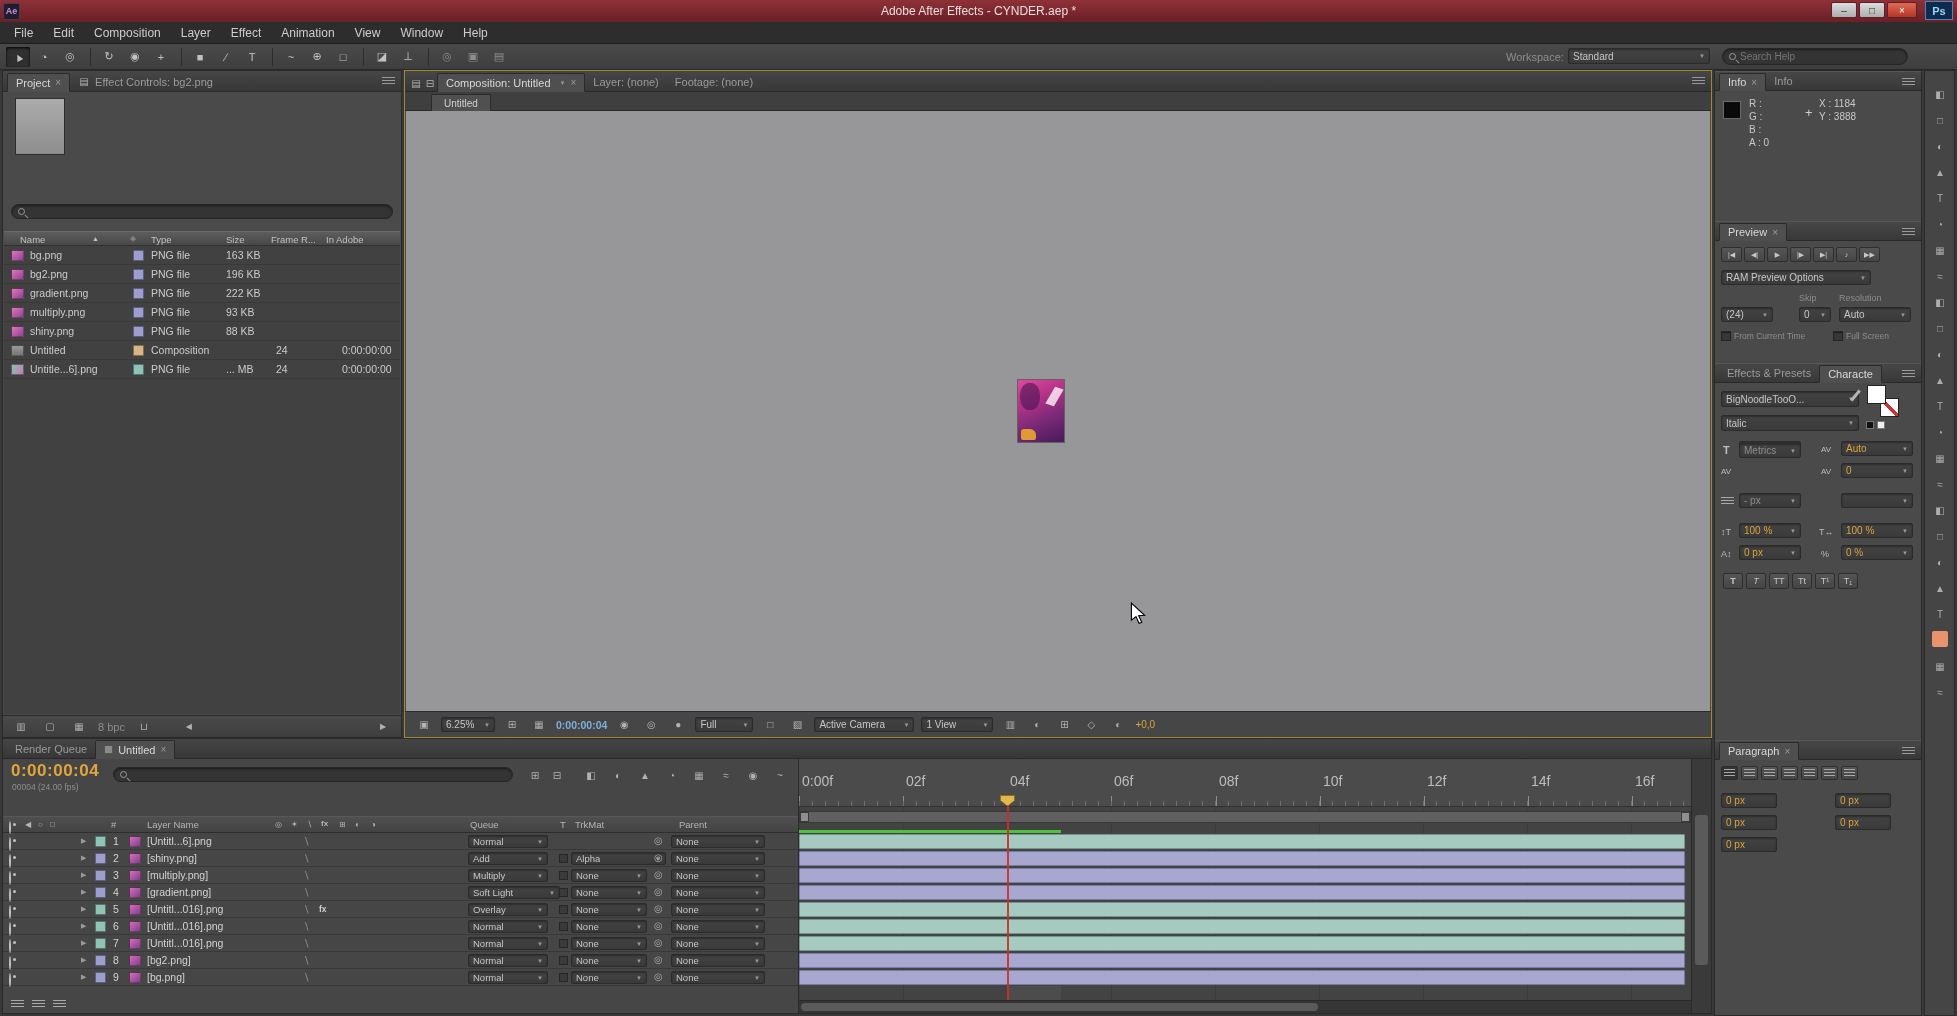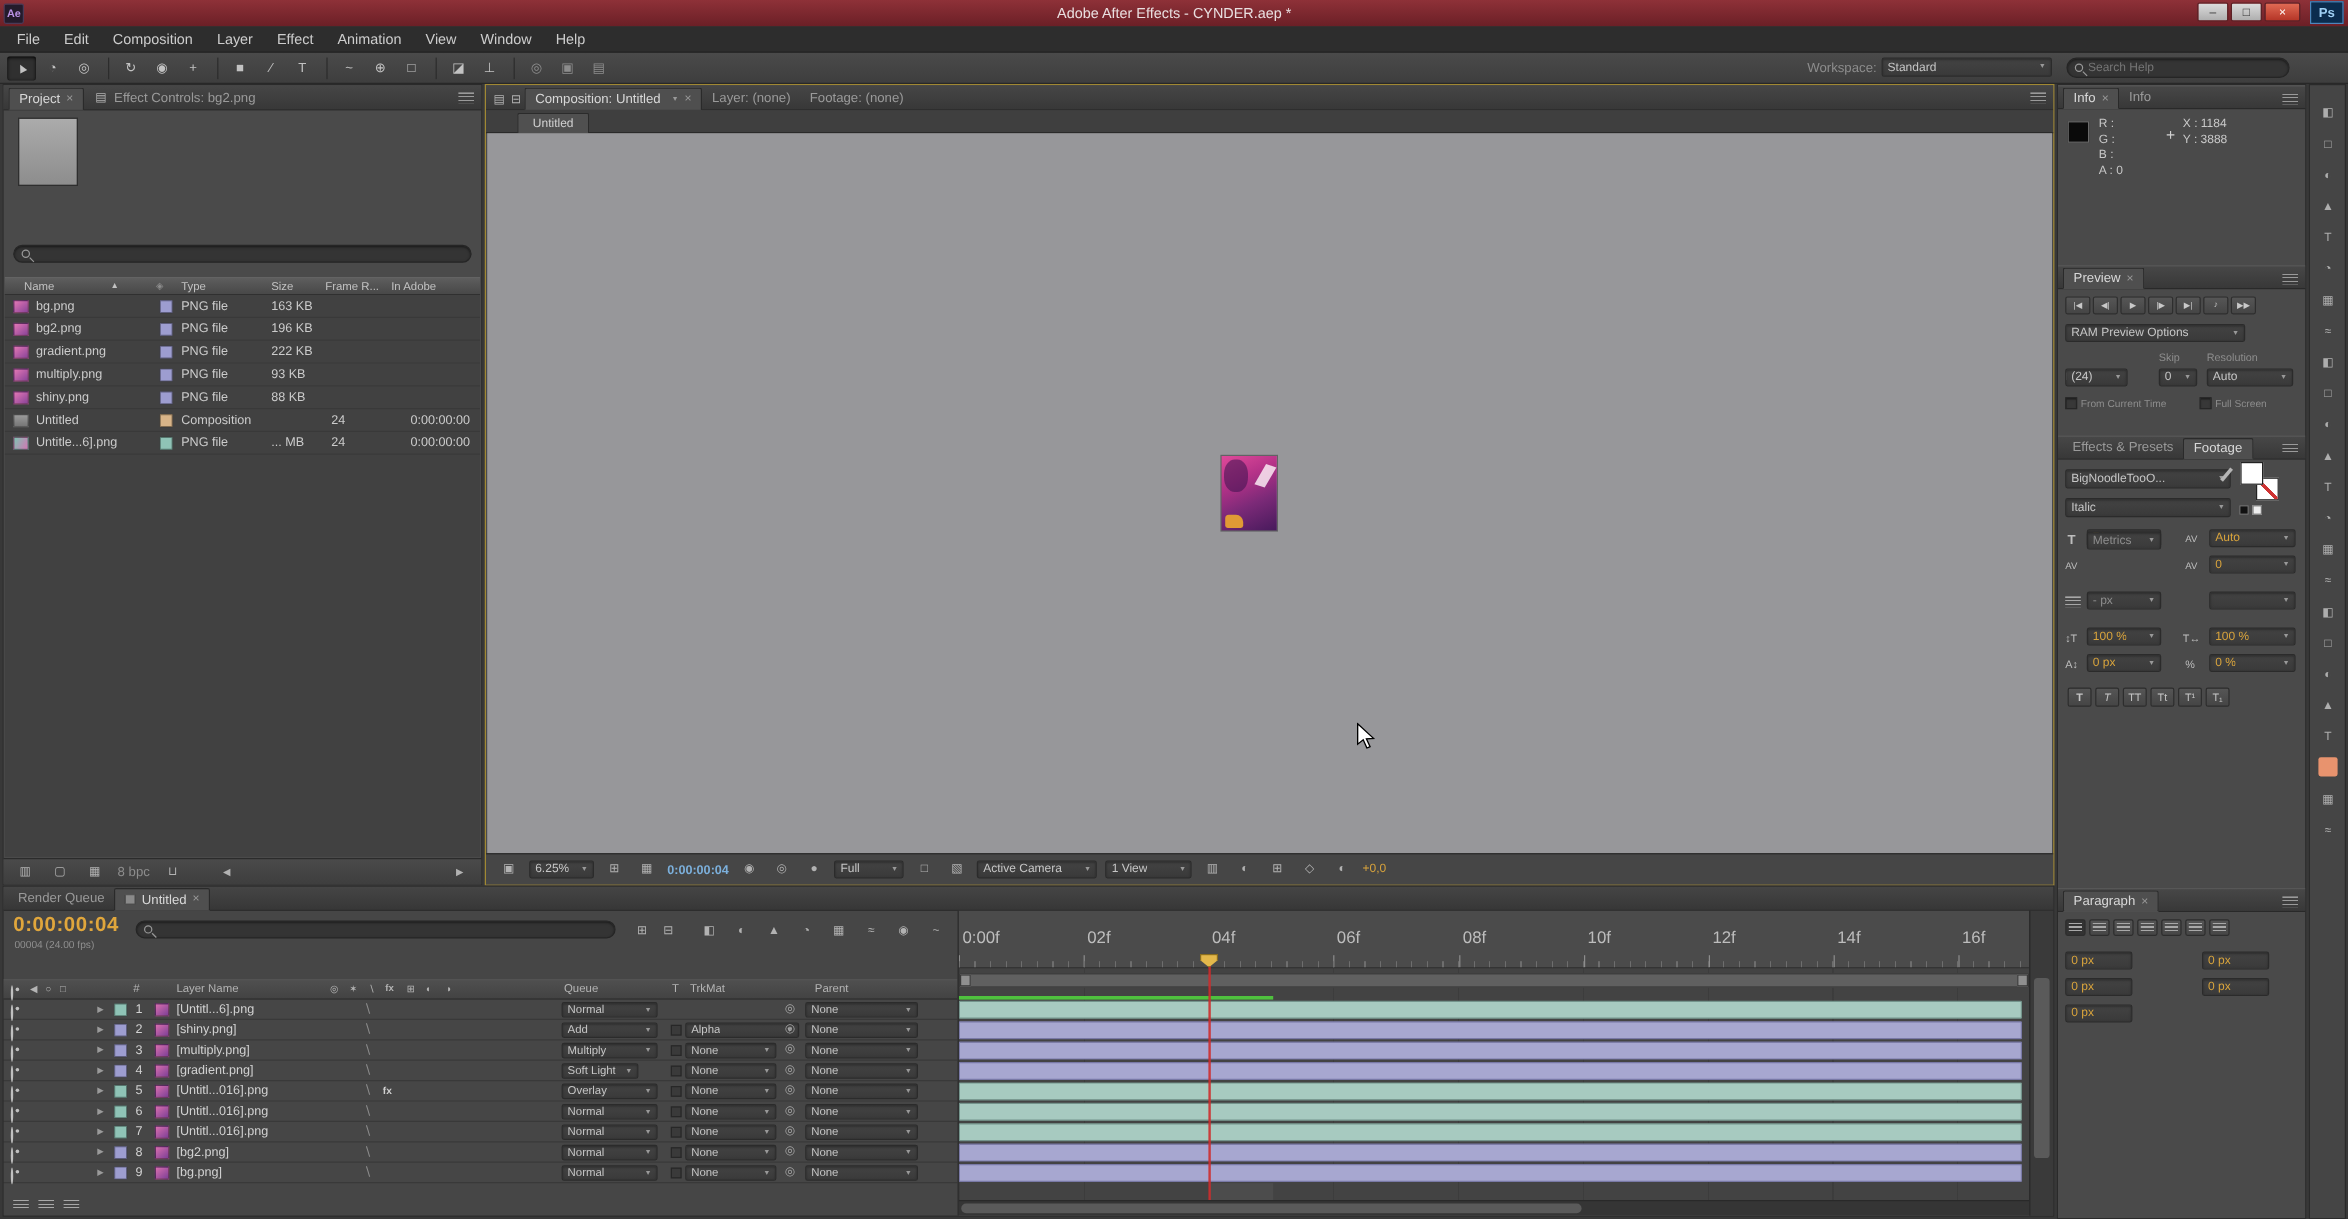--- a/index.html
+++ b/index.html
@@ -407,21 +407,21 @@
     <span class="cbx ab" style="left:6px;top:260px"></span>
     <span class="ab dim" style="left:19px;top:260px;font-size:8.5px">From Current Time</span>
     <span class="cbx ab" style="left:118px;top:260px"></span>
     <span class="ab dim" style="left:131px;top:260px;font-size:8.5px">Full Screen</span>
 
     <div class="shead" style="top:292px">
       <div class="tab" style="height:18px">
           <span>Effects &amp; Presets</span>
         </div>
       <div class="tab active" style="height:18px">
-          <span>Footage</span>
+          <span>Characte</span>
         </div>
       <span class="pmenu"></span>
     </div>
     <div class="dd ab" style="left:6px;top:320px;width:138px;height:16px">
       <span class="ddt">BigNoodleTooO...</span>
         <span class="caret">▼</span>
     </div>
     <span class="ab" style="left:139px;top:318px;width:3px;height:13px;background:#b5b5b5;transform:rotate(40deg)"></span>
     <div class="swfill" style="left:152px;top:314px"></div>
     <div class="swstroke" style="left:165px;top:327px"></div>
@@ -675,21 +675,21 @@
           </div>
         </div>
         <div class="trow" style="top:125px">
           <span class="eye ab" style="left:6px;top:5px"></span>
           <span class="exp">▶</span>
           <span class="chip ch-l ab" style="left:92px;top:3px"></span>
           <span class="txt" style="left:110px">4</span>
           <span class="lthumb"></span>
           <span class="txt" style="left:144px">[gradient.png]</span>
           <span class="txt dim" style="left:300px">∖</span>
-          <div class="dd rdd" style="left:465px;width:64px">
+          <div class="dd rdd" style="left:465px;width:92px">
             <span class="ddt">Soft Light</span>
               <span class="caret">▼</span>
           </div>
           <span class="tcbx"></span>
           <div class="dd rdd" style="left:568px;width:76px">
             <span class="ddt">None</span>
               <span class="caret">▼</span>
           </div>
           <span class="pick">◎</span>
           <div class="dd rdd" style="left:668px;width:94px">

